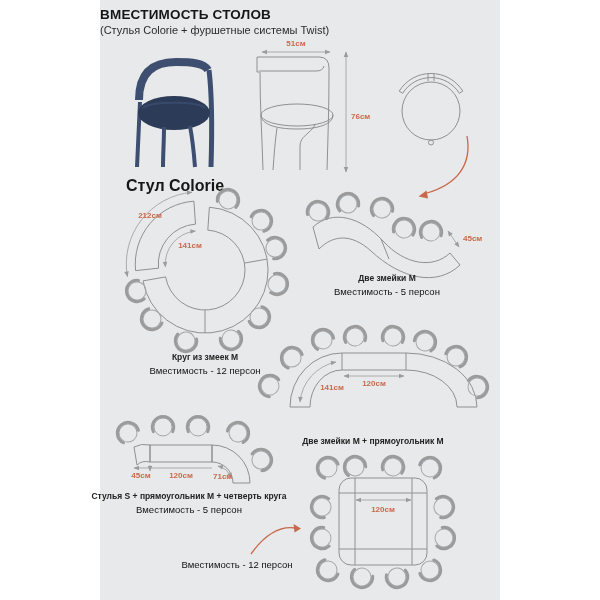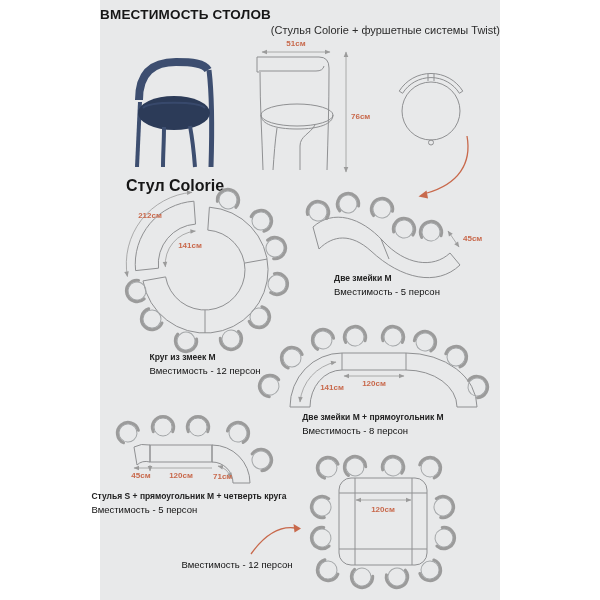--- a/index.html
+++ b/index.html
@@ -2,25 +2,25 @@
 <html><head>
 <meta charset="utf-8">
 <style>
   html,body { margin:0; padding:0; }
   body { width:600px; height:600px; background:#ffffff; font-family:"Liberation Sans", sans-serif; }
   .page { position:relative; width:600px; height:600px; background:#ffffff; overflow:hidden; }
   .poster { position:absolute; left:100px; top:0; width:400px; height:600px; background:#e8e9ea; }
   .poster svg { position:absolute; overflow:visible; }
   .title { position:absolute; left:0; top:7px; width:400px; text-align:left;
            font-size:13.5px; font-weight:700; color:#161616; letter-spacing:.2px; }
-  .subtitle { position:absolute; left:0; top:24px; width:400px; text-align:right;
+  .subtitle { position:absolute; left:0; top:24px; width:400px; text-align:left;
               font-size:11px; font-weight:400; color:#2b2b2b; }
   .chair-label { position:absolute; left:75px; top:177px; transform:translateX(-50%);
                  font-size:16px; font-weight:700; color:#161616; white-space:nowrap; }
-  .cfg-label { position:absolute; transform:translateX(-50%); text-align:left; white-space:nowrap; }
+  .cfg-label { position:absolute; transform:translateX(-50%); text-align:center; white-space:nowrap; }
   .cfg-name { font-size:8.5px; font-weight:600; color:#222; }
   .cfg-cap  { font-size:9.5px; font-weight:400; color:#111; margin-top:3px; }
   .shape { fill:none; stroke:#8f9092; stroke-width:1; }
   .cg-c { fill:none; stroke:#a3a6a8; stroke-width:1; }
   .cg-b { fill:none; stroke:#9b9b9b; stroke-width:3; stroke-linecap:round; }
   .dim  { fill:none; stroke:#9b9b9b; stroke-width:0.8; }
   .dimt { fill:#c8694c; font-size:8px; font-weight:700; }
   .flow { fill:none; stroke:#c8694c; stroke-width:1.3; }
 </style>
 </head>
@@ -129,23 +129,22 @@
       <text class="dimt" x="72" y="68" text-anchor="middle">141см</text>
       <use href="#chairGlyph" transform="translate(32,36) rotate(-44)"></use>
       <use href="#chairGlyph" transform="translate(63,18) rotate(-35)"></use>
       <use href="#chairGlyph" transform="translate(95,15) rotate(-5)"></use>
       <use href="#chairGlyph" transform="translate(133,15) rotate(5)"></use>
       <use href="#chairGlyph" transform="translate(165,20) rotate(32)"></use>
       <use href="#chairGlyph" transform="translate(196,35) rotate(43)"></use>
       <use href="#chairGlyph" transform="translate(10,64) rotate(-61)"></use>
       <use href="#chairGlyph" transform="translate(217,65) rotate(62)"></use>
     </svg>
-    <div class="cfg-label" style="left:273px; top:412px">
+    <div class="cfg-label" style="left:273px; top:436px">
       <div class="cfg-name">Две змейки М + прямоугольник М</div>
-      <div class="cfg-cap">Вместимость - 8 персон</div>
     </div>
 
     <svg style="left:15px; top:415px" width="170" height="85" viewBox="0 0 170 85">
       <path class="shape" d="M19,32 Q26,28 35,30 L35,47 Q27,45 22,50 Z"></path>
       <rect class="shape" x="35" y="30" width="62" height="17"></rect>
       <path class="shape" d="M97,30 A38,38 0 0 1 135,68 L118,68 A21,21 0 0 0 97,47 Z"></path>
       <path class="dim" d="M19,53 H97 M35,50 V56" marker-start="url(#dimA)" marker-end="url(#dimA)"></path>
       <path class="dim" d="M103,51 A18,18 0 0 1 116,63" marker-start="url(#dimA)" marker-end="url(#dimA)"></path>
       <text class="dimt" x="26" y="63" text-anchor="middle">45см</text>
       <text class="dimt" x="66" y="63" text-anchor="middle">120см</text>

